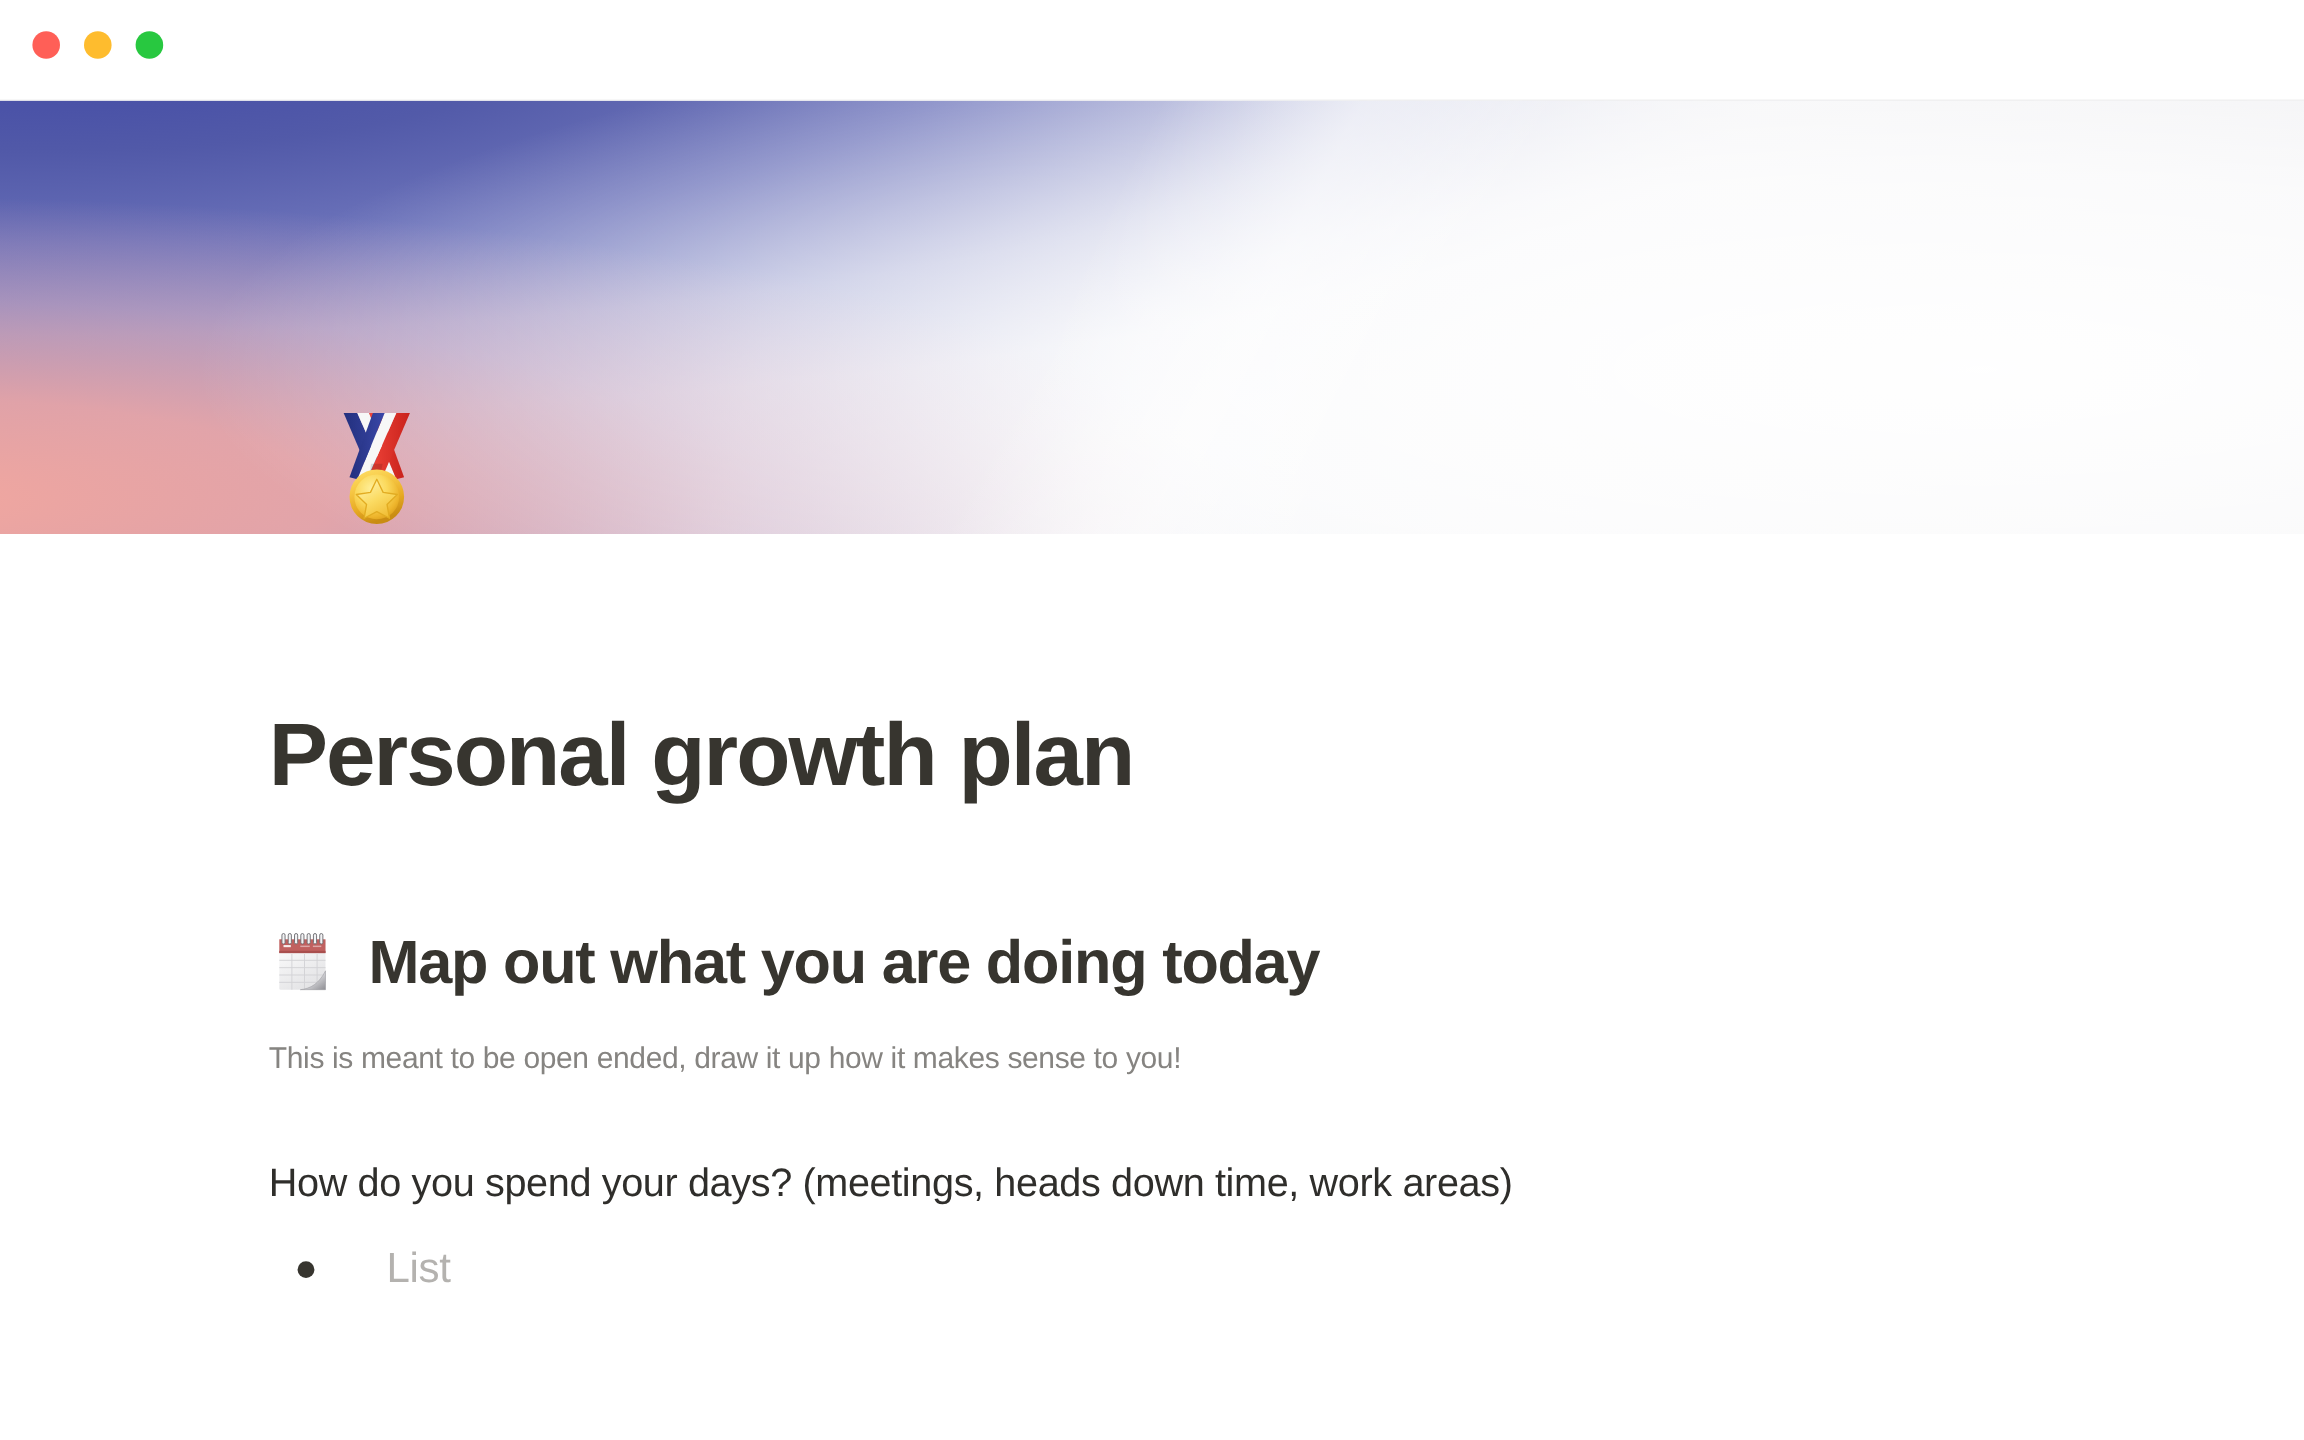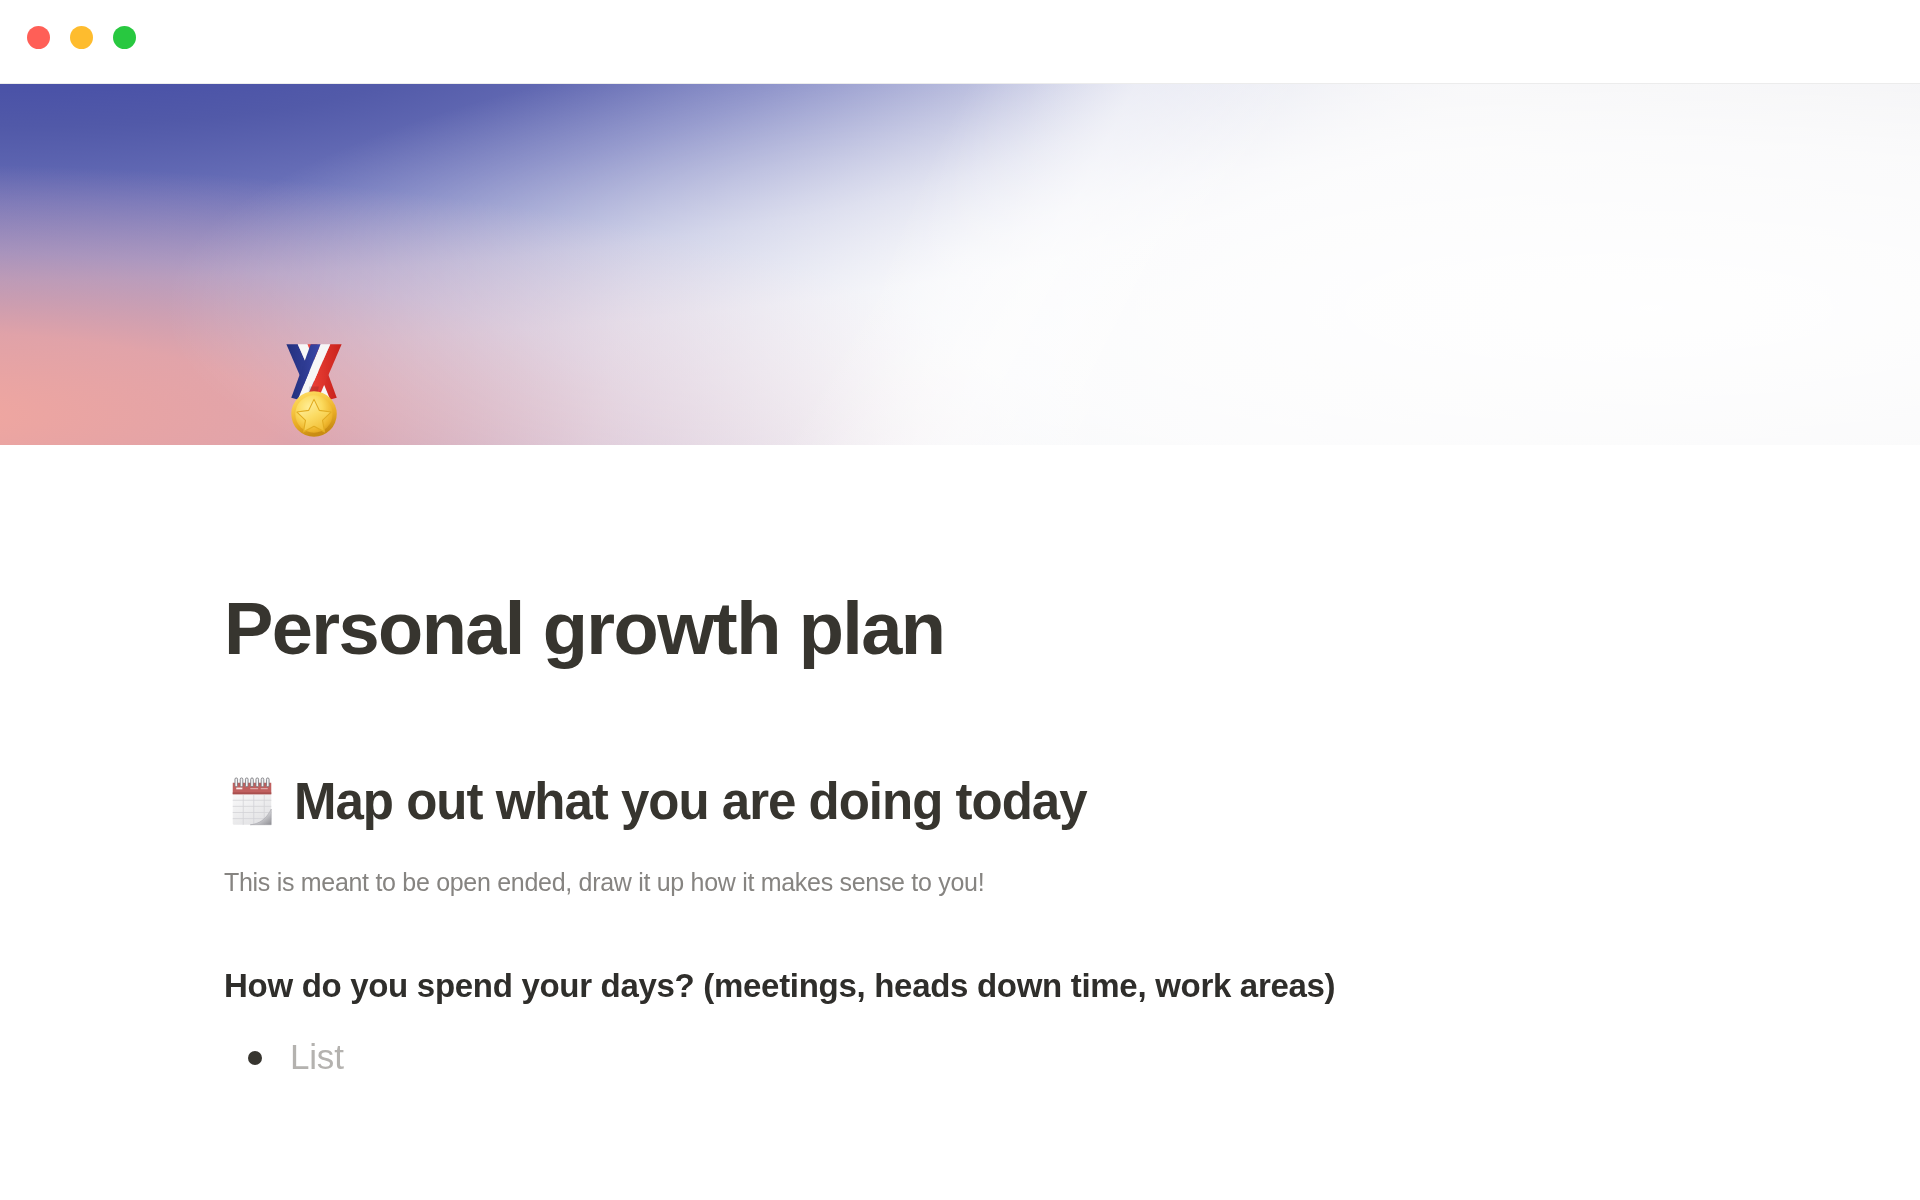--- a/index.html
+++ b/index.html
@@ -112,21 +112,21 @@
     font-weight:700;
     letter-spacing:-1.6px;
     color:#37352f;
     font-stretch:condensed;
   }
 
   .heading-row {
     margin-top:106px;
     display:flex;
     align-items:center;
-    gap:14px;
+    gap:27px;
   }
 
   .heading-emoji {
     width:56px; height:56px;
     flex:0 0 56px;
     display:block;
   }
   .heading-emoji svg { display:block; width:56px; height:56px; }
 
   .heading-text {
@@ -144,21 +144,21 @@
     line-height:1.35;
     color:#868481;
     letter-spacing:-0.3px;
     font-stretch:condensed;
   }
 
   .question {
     margin-top:64px;
     font-size:33px;
     line-height:1.35;
-    font-weight:700;
+    font-weight:400;
     color:#2f2e2b;
     letter-spacing:-0.3px;
     font-stretch:condensed;
   }
 
   .bullet-list {
     margin-top:26px;
     list-style:none;
   }
 
@@ -173,21 +173,21 @@
   .bullet-dot {
     flex:0 0 auto;
     width:14px; height:14px;
     border-radius:50%;
     background:#37352f;
     margin-left:24px;
     margin-top:17px;
   }
 
   .bullet-text {
-    margin-left:28px;
+    margin-left:60px;
     color:#b4b2af;
     font-size:35px;
     letter-spacing:-0.2px;
   }
 </style>
 </head>
 <body>
 
 <div class="window">
 

